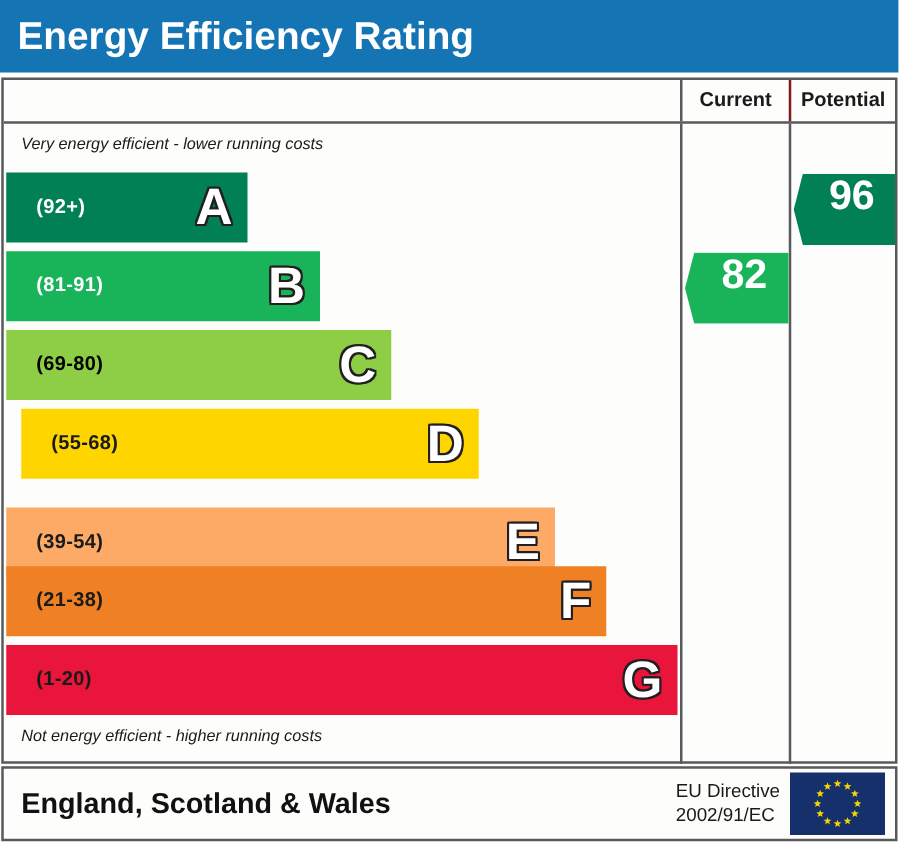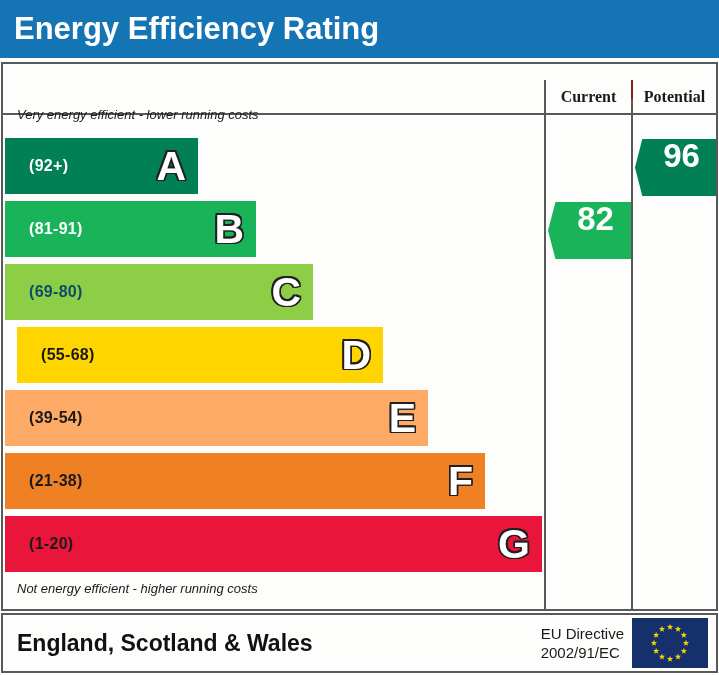--- a/index.html
+++ b/index.html
@@ -45,25 +45,24 @@
     left: 1px; top: 62px;
     width: 717px; height: 549px;
     box-sizing: border-box;
     border: 2px solid #58595b;
     background: #fdfdfb;
   }
 
   
   .head-row {
     position: absolute;
-    left: 0; top: 16px;
+    left: 0; top: 0;
     width: 100%; height: 35px;
     box-sizing: border-box;
     border-bottom: 2px solid #58595b;
-    font-family: Liberation Serif, serif;
   }
   .head-cell {
     position: absolute;
     top: 0; height: 33px;
     box-sizing: border-box;
     display: flex;
     align-items: center;
     justify-content: center;
     font-size: 16px;
     font-weight: bold;
@@ -214,28 +213,28 @@
     <div class="bands">
         <div class="band" style="top: 0px; width: 193px; height: 56px; background: rgb(0, 128, 84);">
           <span class="band-range" style="color: rgb(255, 255, 255);">(92+)</span>
           <span class="band-letter">A</span>
         </div>
         <div class="band" style="top: 63px; width: 251px; height: 56px; background: rgb(25, 180, 89);">
           <span class="band-range" style="color: rgb(255, 255, 255);">(81-91)</span>
           <span class="band-letter">B</span>
         </div>
         <div class="band" style="top: 126px; width: 308px; height: 56px; background: rgb(141, 206, 70);">
-          <span class="band-range" style="color: #0c4a6e;">(69-80)</span>
+          <span class="band-range" style="color: #000000;">(69-80)</span>
           <span class="band-letter">C</span>
         </div>
         <div class="band" style="top: 189px; width: 366px; height: 56px; background: rgb(255, 213, 0); margin-left: 12px;">
           <span class="band-range" style="color: rgb(26, 26, 26);">(55-68)</span>
           <span class="band-letter">D</span>
         </div>
-        <div class="band" style="top: 252px; width: 423px; height: 56px; background: rgb(252, 170, 101);">
+        <div class="band" style="top: 268px; width: 423px; height: 56px; background: rgb(252, 170, 101); padding-left: 16px;">
           <span class="band-range" style="color: rgb(26, 26, 26);">(39-54)</span>
           <span class="band-letter">E</span>
         </div>
         <div class="band" style="top: 315px; width: 480px; height: 56px; background: rgb(239, 128, 35);">
           <span class="band-range" style="color: rgb(26, 26, 26);">(21-38)</span>
           <span class="band-letter">F</span>
         </div>
         <div class="band" style="top: 378px; width: 537px; height: 56px; background: rgb(233, 21, 59);">
           <span class="band-range" style="color: rgb(26, 26, 26);">(1-20)</span>
           <span class="band-letter">G</span>

